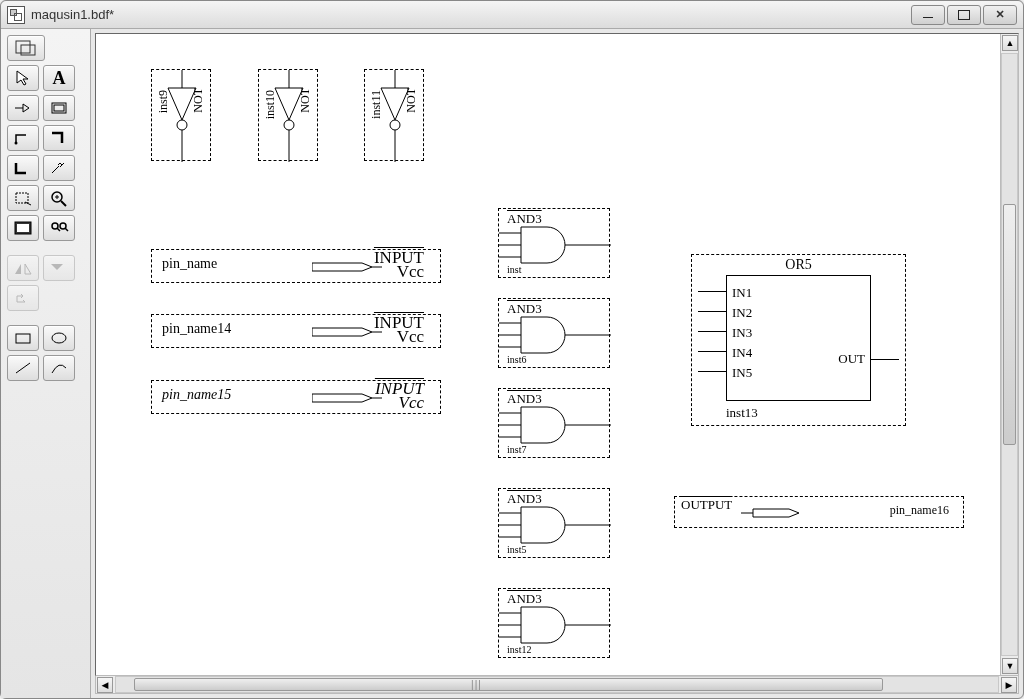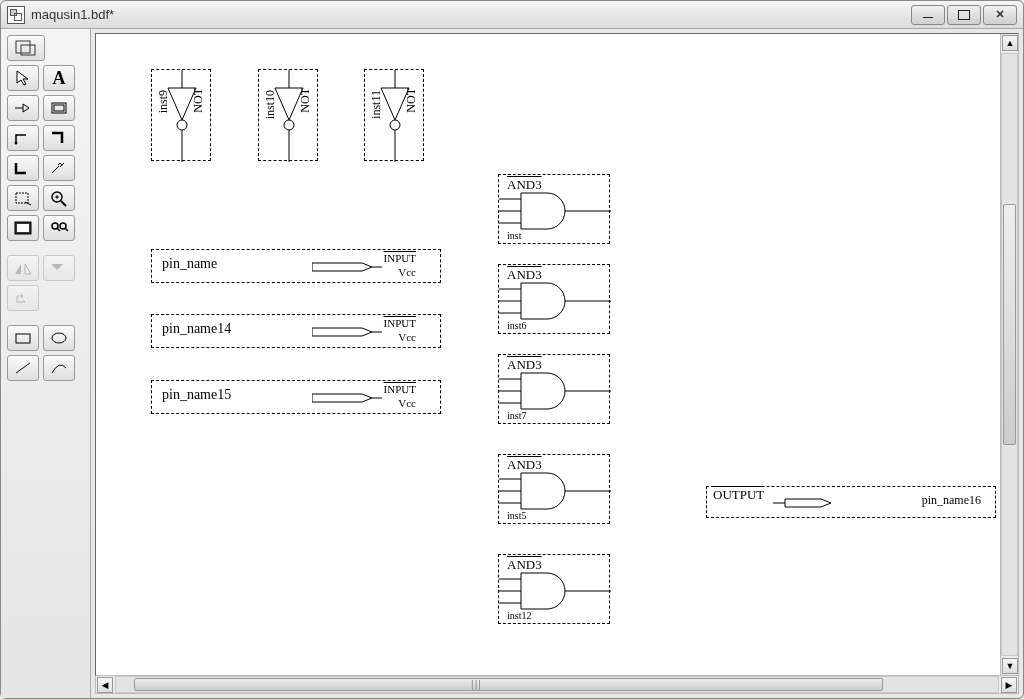--- a/index.html
+++ b/index.html
@@ -142,24 +142,24 @@
   
   .not-gate { width:60px; height:92px; }
   .not-gate svg { position:absolute; left:0; top:0; }
   .not-gate .inst-v { left:4px; top:20px; }
   .not-gate .type-v { right:4px; top:18px; }
 
   
   .input-pin { width:290px; height:34px; }
   .input-pin .pin-name { position:absolute; left:10px; top:6px; font-size:14px; }
   .input-pin .pin-stub { position:absolute; left:160px; top:10px; }
-  .input-pin .iright { position:absolute; right:24px; top:1px; text-align:right; font-size:11px; line-height:14px; }
-
-  
-  .and3 { width:112px; height:70px; }
+  .input-pin .iright { position:absolute; right:16px; top:1px; text-align:right; font-size:17px; line-height:14px; }
+
+  
+  .and3 { width:112px; height:70px;margin-top:34px; }
   .and3 .type-t { position:absolute; left:8px; top:2px; font-size:13px; text-decoration: overline; }
   .and3 .inst-b { position:absolute; left:8px; bottom:2px; font-size:10px; }
   .and3 svg { position:absolute; left:0; top:16px; }
 
   
   .or5 {
     width:215px; height:172px;
     border:1.5px dashed #000;
     position:absolute; font-family:'Times New Roman', serif;
   }
@@ -388,21 +388,21 @@
             <span class="pin-name">pin_name14</span>
             <svg class="pin-stub" width="70" height="14">
                 <path d="M0 3 L50 3 L60 7 L50 11 L0 11 Z" fill="none" stroke="#000"></path>
                 <line x1="60" y1="7" x2="70" y2="7" stroke="#000"></line>
               </svg>
             <div class="iright">
               <div style="text-decoration:overline;">INPUT</div>
               <div>Vcc</div>
             </div>
           </div>
-          <div class="component input-pin" style="left:55px; top:346px;">
+          <div class="component input-pin" style="left:55px; top:346px;font-style:italic;">
             <span class="pin-name">pin_name15</span>
             <svg class="pin-stub" width="70" height="14">
                 <path d="M0 3 L50 3 L60 7 L50 11 L0 11 Z" fill="none" stroke="#000"></path>
                 <line x1="60" y1="7" x2="70" y2="7" stroke="#000"></line>
               </svg>
             <div class="iright">
               <div style="text-decoration:overline;">INPUT</div>
               <div>Vcc</div>
             </div>
           </div>
@@ -456,22 +456,41 @@
             <span class="inst-b">inst12</span>
             <svg width="112" height="40">
                 <line x1="0" y1="8" x2="22" y2="8" stroke="#000"></line>
                 <line x1="0" y1="20" x2="22" y2="20" stroke="#000"></line>
                 <line x1="0" y1="32" x2="22" y2="32" stroke="#000"></line>
                 <path d="M22 2 L48 2 A18 18 0 0 1 48 38 L22 38 Z" fill="none" stroke="#000"></path>
                 <line x1="66" y1="20" x2="112" y2="20" stroke="#000"></line>
               </svg>
           </div>
 
-
-          <div class="output-pin" style="left:578px; top:452px;margin-left:32px;">
+          <div class="or5" style="left:595px; top:220px;">
+            <div class="title-c">OR5</div>
+            <div class="inner"></div>
+            <div class="ports-left">
+              <div>IN1</div>
+              <div>IN2</div>
+              <div>IN3</div>
+              <div>IN4</div>
+              <div>IN5</div>
+            </div>
+            <div class="port-out">OUT</div>
+            <div class="inst-lbl">inst13</div>
+            <div class="stub l" style="top:36px;"></div>
+            <div class="stub l" style="top:56px;"></div>
+            <div class="stub l" style="top:76px;"></div>
+            <div class="stub l" style="top:96px;"></div>
+            <div class="stub l" style="top:116px;"></div>
+            <div class="stub r" style="top:104px;"></div>
+          </div>
+
+          <div class="output-pin" style="left:578px; top:462px;">
             <span class="olabel">OUTPUT</span>
             <svg class="sym" width="70" height="14">
               <line x1="0" y1="7" x2="12" y2="7" stroke="#000"></line>
               <path d="M12 3 L48 3 L58 7 L48 11 L12 11 Z" fill="none" stroke="#000"></path>
             </svg>
             <span class="pin-name-o">pin_name16</span>
           </div>
 
         </div>
 

